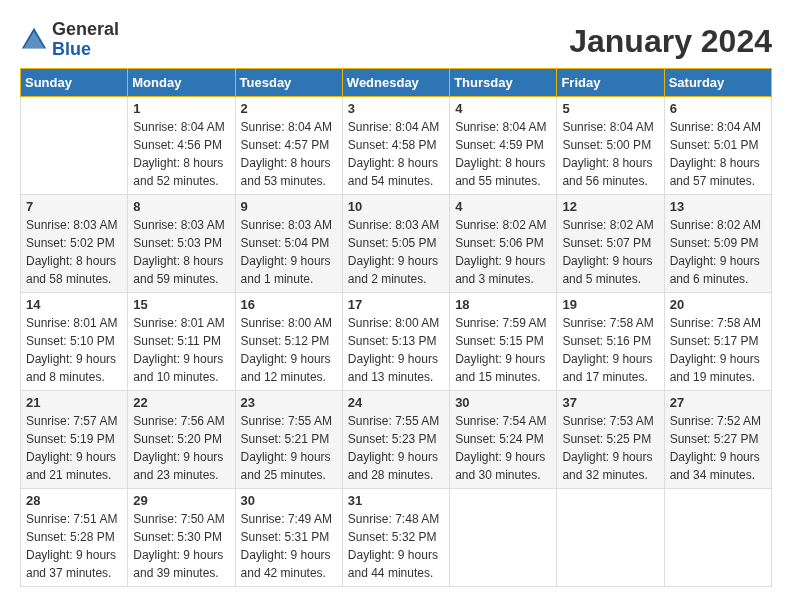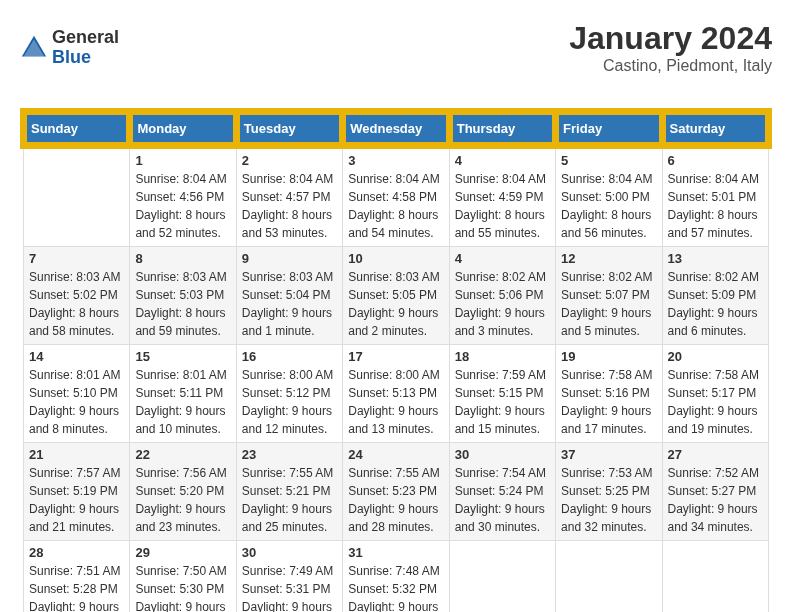--- a/index.html
+++ b/index.html
@@ -6,22 +6,22 @@
     body {
       font-family: Arial, sans-serif;
       background: #fff;
       width: 792px;
       min-height: 612px;
       padding: 20px;
     }
     .header {
       display: flex;
       justify-content: space-between;
-      align-items: center;
-      margin-bottom: 33px;
+      align-items: flex-end;
+      margin-bottom: 8px;
     }
     .logo {
       display: flex;
       align-items: center;
     }
     .logo-text {
       display: flex;
       flex-direction: column;
       line-height: 1.1;
     }
@@ -57,21 +57,21 @@
       border-collapse: collapse;
       font-size: 11px;
     }
     .calendar thead th {
       background-color: #2e75b6;
       color: #fff;
       padding: 6px 4px;
       text-align: left;
       font-size: 13px;
       font-weight: bold;
-      border: 7px solid #eab308;
+      border: 1px solid #eab308;
     }
     .calendar tbody td {
       border: 1px solid #ddd;
       vertical-align: top;
       padding: 4px 5px;
       width: calc(100% / 7);
       height: 90px;
     }
     .day-number {
       font-weight: bold;
@@ -103,21 +103,20 @@
       <polygon points="15,2 28,24 2,24" fill="#1a5fa8"></polygon>
       <polygon points="15,6 26,24 4,24" fill="#fff" opacity="0.3"></polygon>
     </svg>
     <div class="logo-text">
       <span class="logo-general">General</span>
       <span class="logo-blue">Blue</span>
     </div>
   </div>
   <div class="title-area">
     <div class="month-title">January 2024</div>
-    <div class="subtitle">Castino, Piedmont, Italy</div>
   </div>
 </div>
 
 <table class="calendar">
   <thead>
     <tr>
     <th>Sunday</th>
         <th>Monday</th>
         <th>Tuesday</th>
         <th>Wednesday</th>

